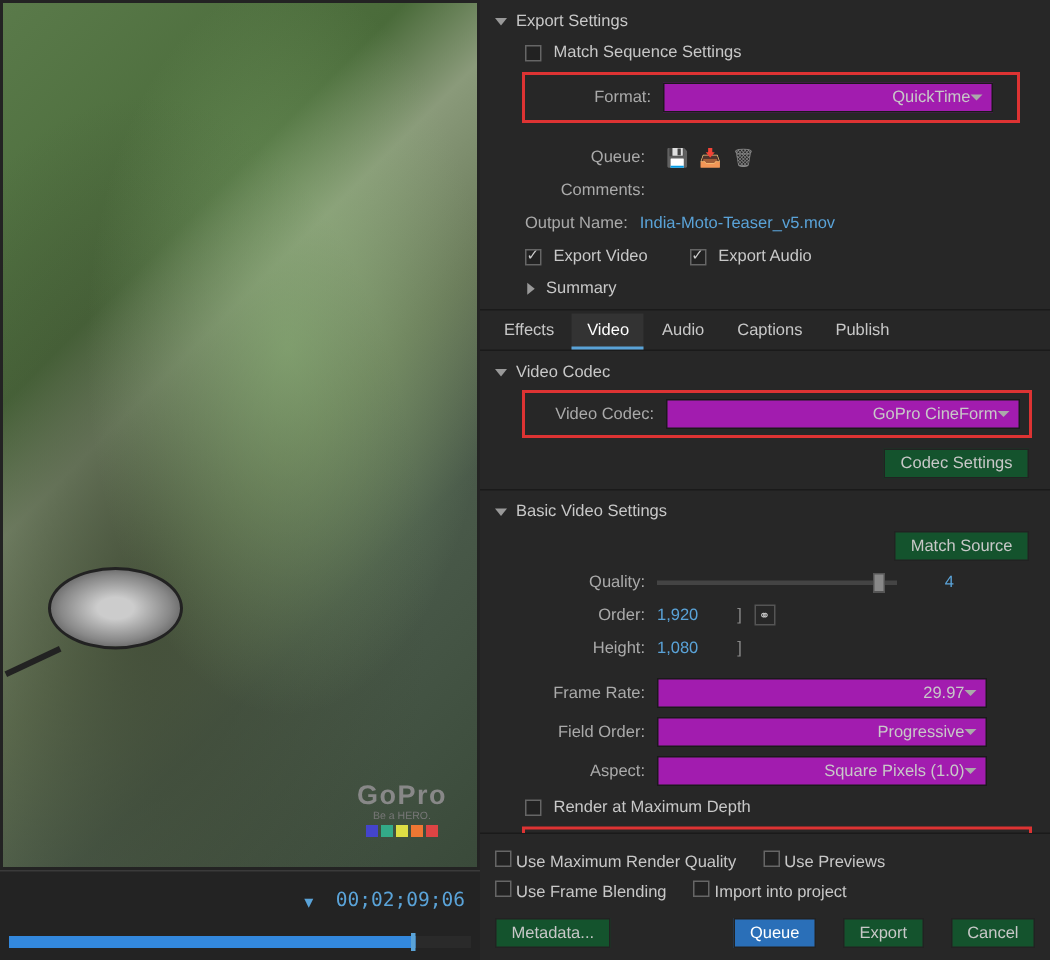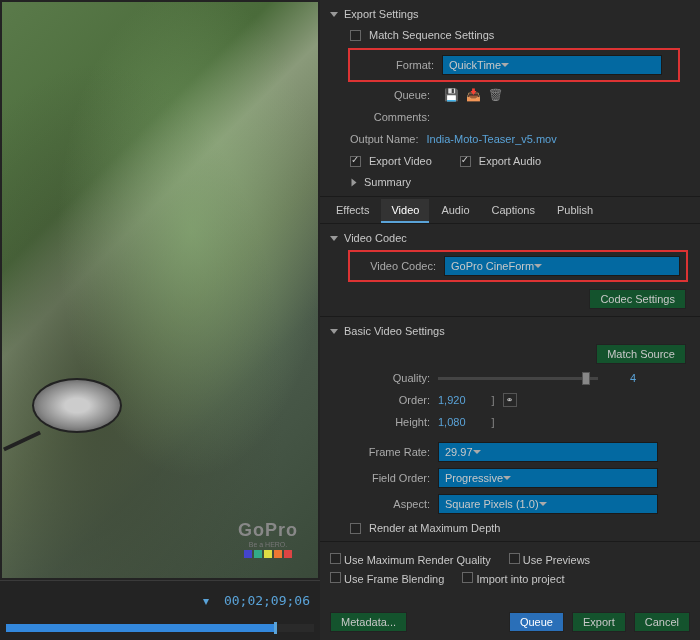--- a/index.html
+++ b/index.html
@@ -23,41 +23,41 @@
 .prog-fill{height:100%;width:88%;background:#3388dd}
 .prog-handle{position:absolute;right:12%;top:-2px;width:3px;height:12px;background:#5aa3d8}
 .right{flex:1;background:#272727;display:flex;flex-direction:column;overflow:hidden}
 .section{border-bottom:1px solid #1a1a1a;padding:4px 0}
 .sec-header{display:flex;align-items:center;padding:4px 10px;gap:6px}
 .twisty{width:0;height:0;border-left:4px solid transparent;border-right:4px solid transparent;border-top:5px solid #999;display:inline-block}
 .twisty.closed{transform:rotate(-90deg)}
 .sec-title{font-weight:500}
 .row{display:flex;align-items:center;padding:3px 10px 3px 30px;gap:8px;min-height:22px}
 .label{width:80px;text-align:right;color:#aaa}
-.dropdown{flex:1;background:#0369a1;border:1px solid #1a1a1a;padding:3px 6px;display:flex;justify-content:flex-start;align-items:center;max-width:180px}
+.dropdown{flex:1;background:#a21caf;border:1px solid #1a1a1a;padding:3px 6px;display:flex;justify-content:flex-end;align-items:center;max-width:180px}
 .dropdown.wide{max-width:220px}
 .dd-arrow{width:0;height:0;border-left:4px solid transparent;border-right:4px solid transparent;border-top:4px solid #aaa}
 .chk{width:11px;height:11px;border:1px solid #666;background:#222;display:inline-block;position:relative}
 .chk.on::after{content:"✓";position:absolute;top:-3px;left:0;font-size:10px;color:#ccc}
 .link{color:#5aa3d8}
 .hl{border:2px solid #dd3333;padding:2px}
 .tabs{display:flex;border-bottom:1px solid #1a1a1a;padding:2px 6px 0;gap:2px}
 .tab{padding:5px 10px;cursor:pointer}
 .tab.active{background:#333;border-bottom:2px solid #5aa3d8;color:#fff}
 .icons{display:flex;gap:8px;margin-left:6px}
 .icon-btn{width:14px;height:14px;color:#888;font-size:12px}
 .btn{background:#14532d;border:1px solid #222;padding:3px 10px}
 .btn.primary{background:#2a6fb8;color:#fff}
 .slider{flex:1;height:3px;background:#444;position:relative;max-width:160px}
 .slider-thumb{position:absolute;right:8px;top:-5px;width:8px;height:13px;background:#888;border:1px solid #555}
 .radio{width:10px;height:10px;border:1px solid #666;border-radius:50%;display:inline-block;margin-right:4px;position:relative}
 .radio.on::after{content:"";position:absolute;inset:2px;background:#ccc;border-radius:50%}
 .footer{margin-top:auto;padding:8px 10px;border-top:1px solid #1a1a1a}
 .footer-row{display:flex;gap:18px;padding:3px 0;align-items:flex-start}
-.btns{display:flex;gap:8px;justify-content:flex-end;margin-top:24px}
+.btns{display:flex;gap:18px;justify-content:flex-end;margin-top:8px}
 .linknum{color:#5aa3d8}
 .chain{width:14px;height:14px;border:1px solid #555;display:inline-flex;align-items:center;justify-content:center;font-size:9px}
 .scroll{flex:1;overflow-y:auto}
 </style>
 </head>
 <body>
 
 <div class="left">
   <div class="preview">
     <div class="preview-img">
@@ -93,21 +93,21 @@
   <div class="scroll">
   <div class="section">
     <div class="sec-header">
       <span class="twisty"></span>
       <span class="sec-title">Export Settings</span>
     </div>
     <div class="row">
       <span class="chk"></span>
       <span>Match Sequence Settings</span>
     </div>
-    <div class="hl" style="margin:2px 20px 2px 28px">
+    <div class="hl" style="margin:2px 20px 12px 28px">
       <div class="row" style="padding-left:2px">
         <span class="label">Format:</span>
         <div class="dropdown wide">
           <span>QuickTime</span>
               <span class="dd-arrow"></span>
         </div>
       </div>
     </div>
     <div class="row">
       <span class="label">Queue:</span>

